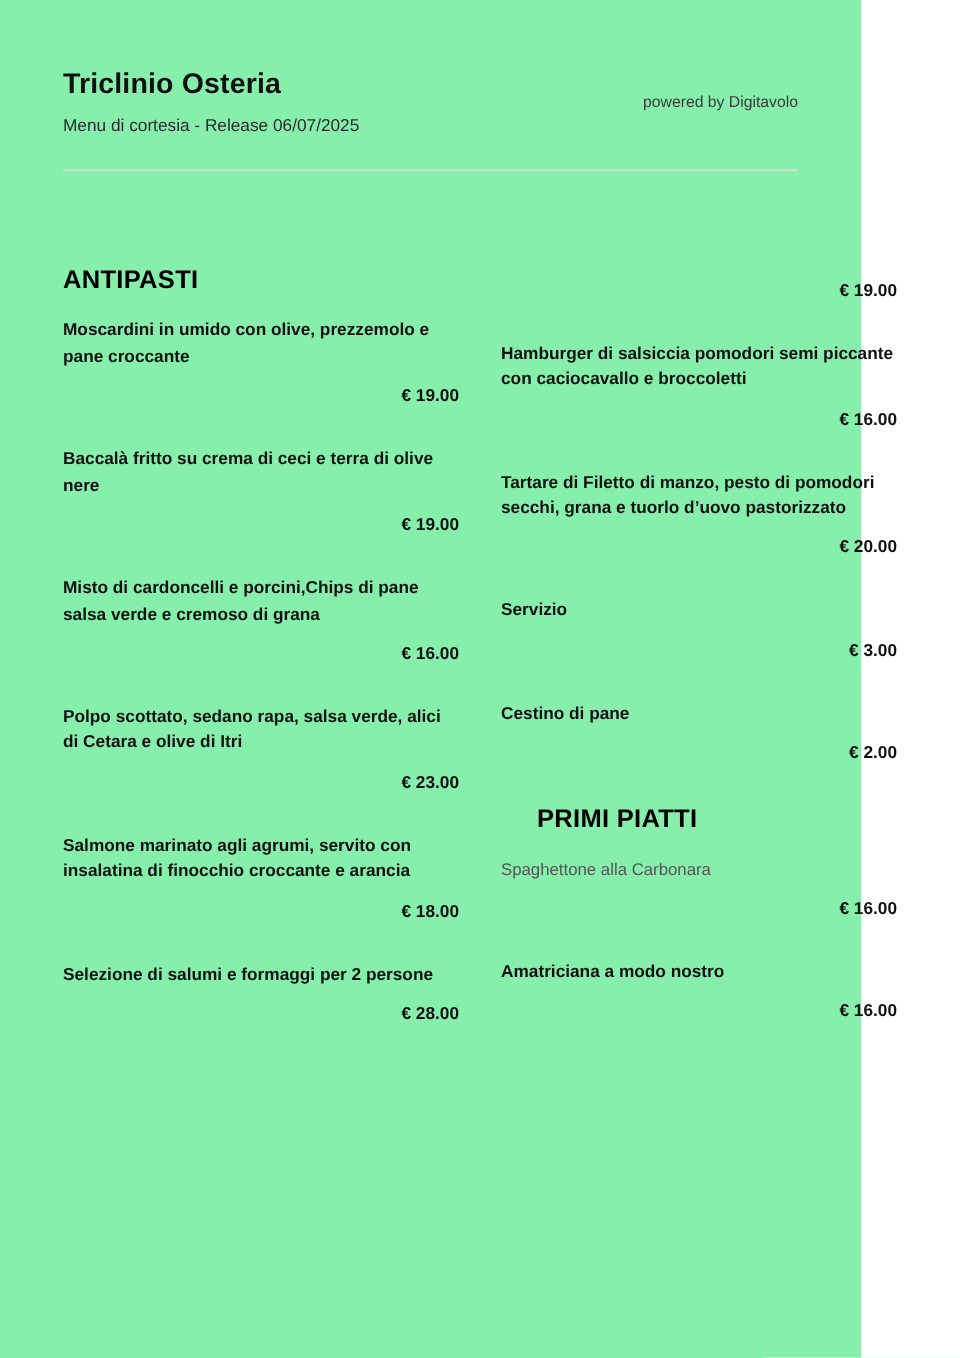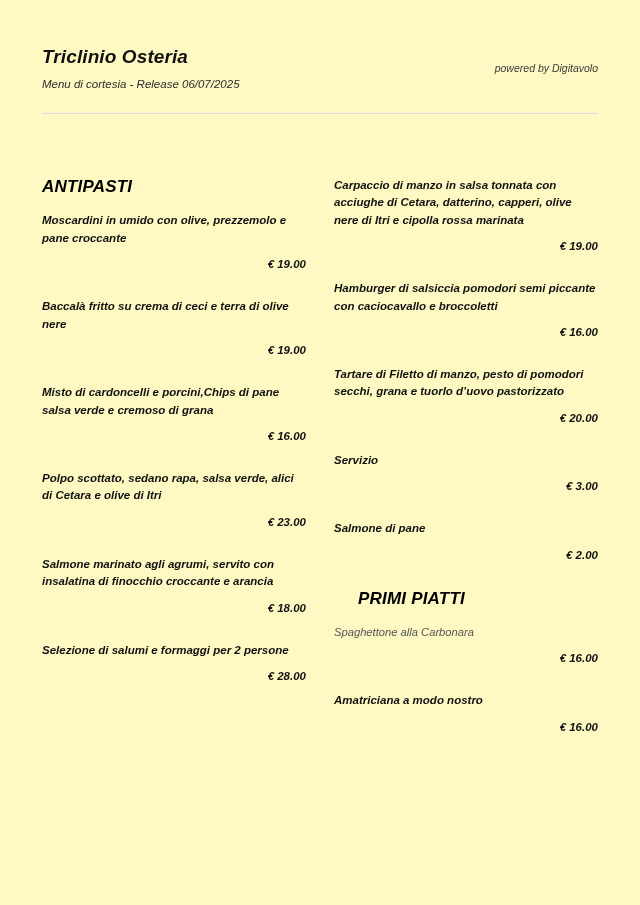--- a/index.html
+++ b/index.html
@@ -11,26 +11,25 @@
     width: 640px;
     height: 905px;
     font-family: "Liberation Sans", sans-serif;
     color: #111111;
     -webkit-font-smoothing: antialiased;
     overflow: hidden;
   }
 
   .page {
     position: relative;
-    width: 640px;
+    width: 574px;
     height: 905px;
-    background: #fef9c3;
+    background: #86efac;
     box-sizing: border-box;
     padding: 0 42px;
-    font-style: italic;
   }
 
   
   .header {
     position: relative;
     padding-top: 46px;
   }
   .header-row {
     display: flex;
     align-items: flex-start;
@@ -159,37 +158,36 @@
           <div class="item-name">Salmone marinato agli agrumi, servito con insalatina di finocchio croccante e arancia</div>
           <div class="item-price">€ 18.00</div>
         </div>
         <div class="menu-item">
           <div class="item-name">Selezione di salumi e formaggi per 2 persone</div>
           <div class="item-price">€ 28.00</div>
         </div>
       </div>
     <div class="column column-right" id="col-right">
         <div class="menu-item">
-          <div class="item-name">Carpaccio di manzo in salsa tonnata con acciughe di Cetara, datterino, capperi, olive nere di Itri e cipolla rossa marinata</div>
           <div class="item-price">€ 19.00</div>
         </div>
         <div class="menu-item">
           <div class="item-name">Hamburger di salsiccia pomodori semi piccante con caciocavallo e broccoletti</div>
           <div class="item-price">€ 16.00</div>
         </div>
         <div class="menu-item">
           <div class="item-name">Tartare di Filetto di manzo, pesto di pomodori secchi, grana e tuorlo d’uovo pastorizzato</div>
           <div class="item-price">€ 20.00</div>
         </div>
         <div class="menu-item">
           <div class="item-name">Servizio</div>
           <div class="item-price">€ 3.00</div>
         </div>
         <div class="menu-item">
-          <div class="item-name">Salmone di pane</div>
+          <div class="item-name">Cestino di pane</div>
           <div class="item-price">€ 2.00</div>
         </div>
         <div class="section-heading">PRIMI PIATTI</div>
         <div class="menu-item">
           <div class="item-desc">Spaghettone alla Carbonara</div>
           <div class="item-price">€ 16.00</div>
         </div>
         <div class="menu-item">
           <div class="item-name">Amatriciana a modo nostro</div>
           <div class="item-price">€ 16.00</div>

